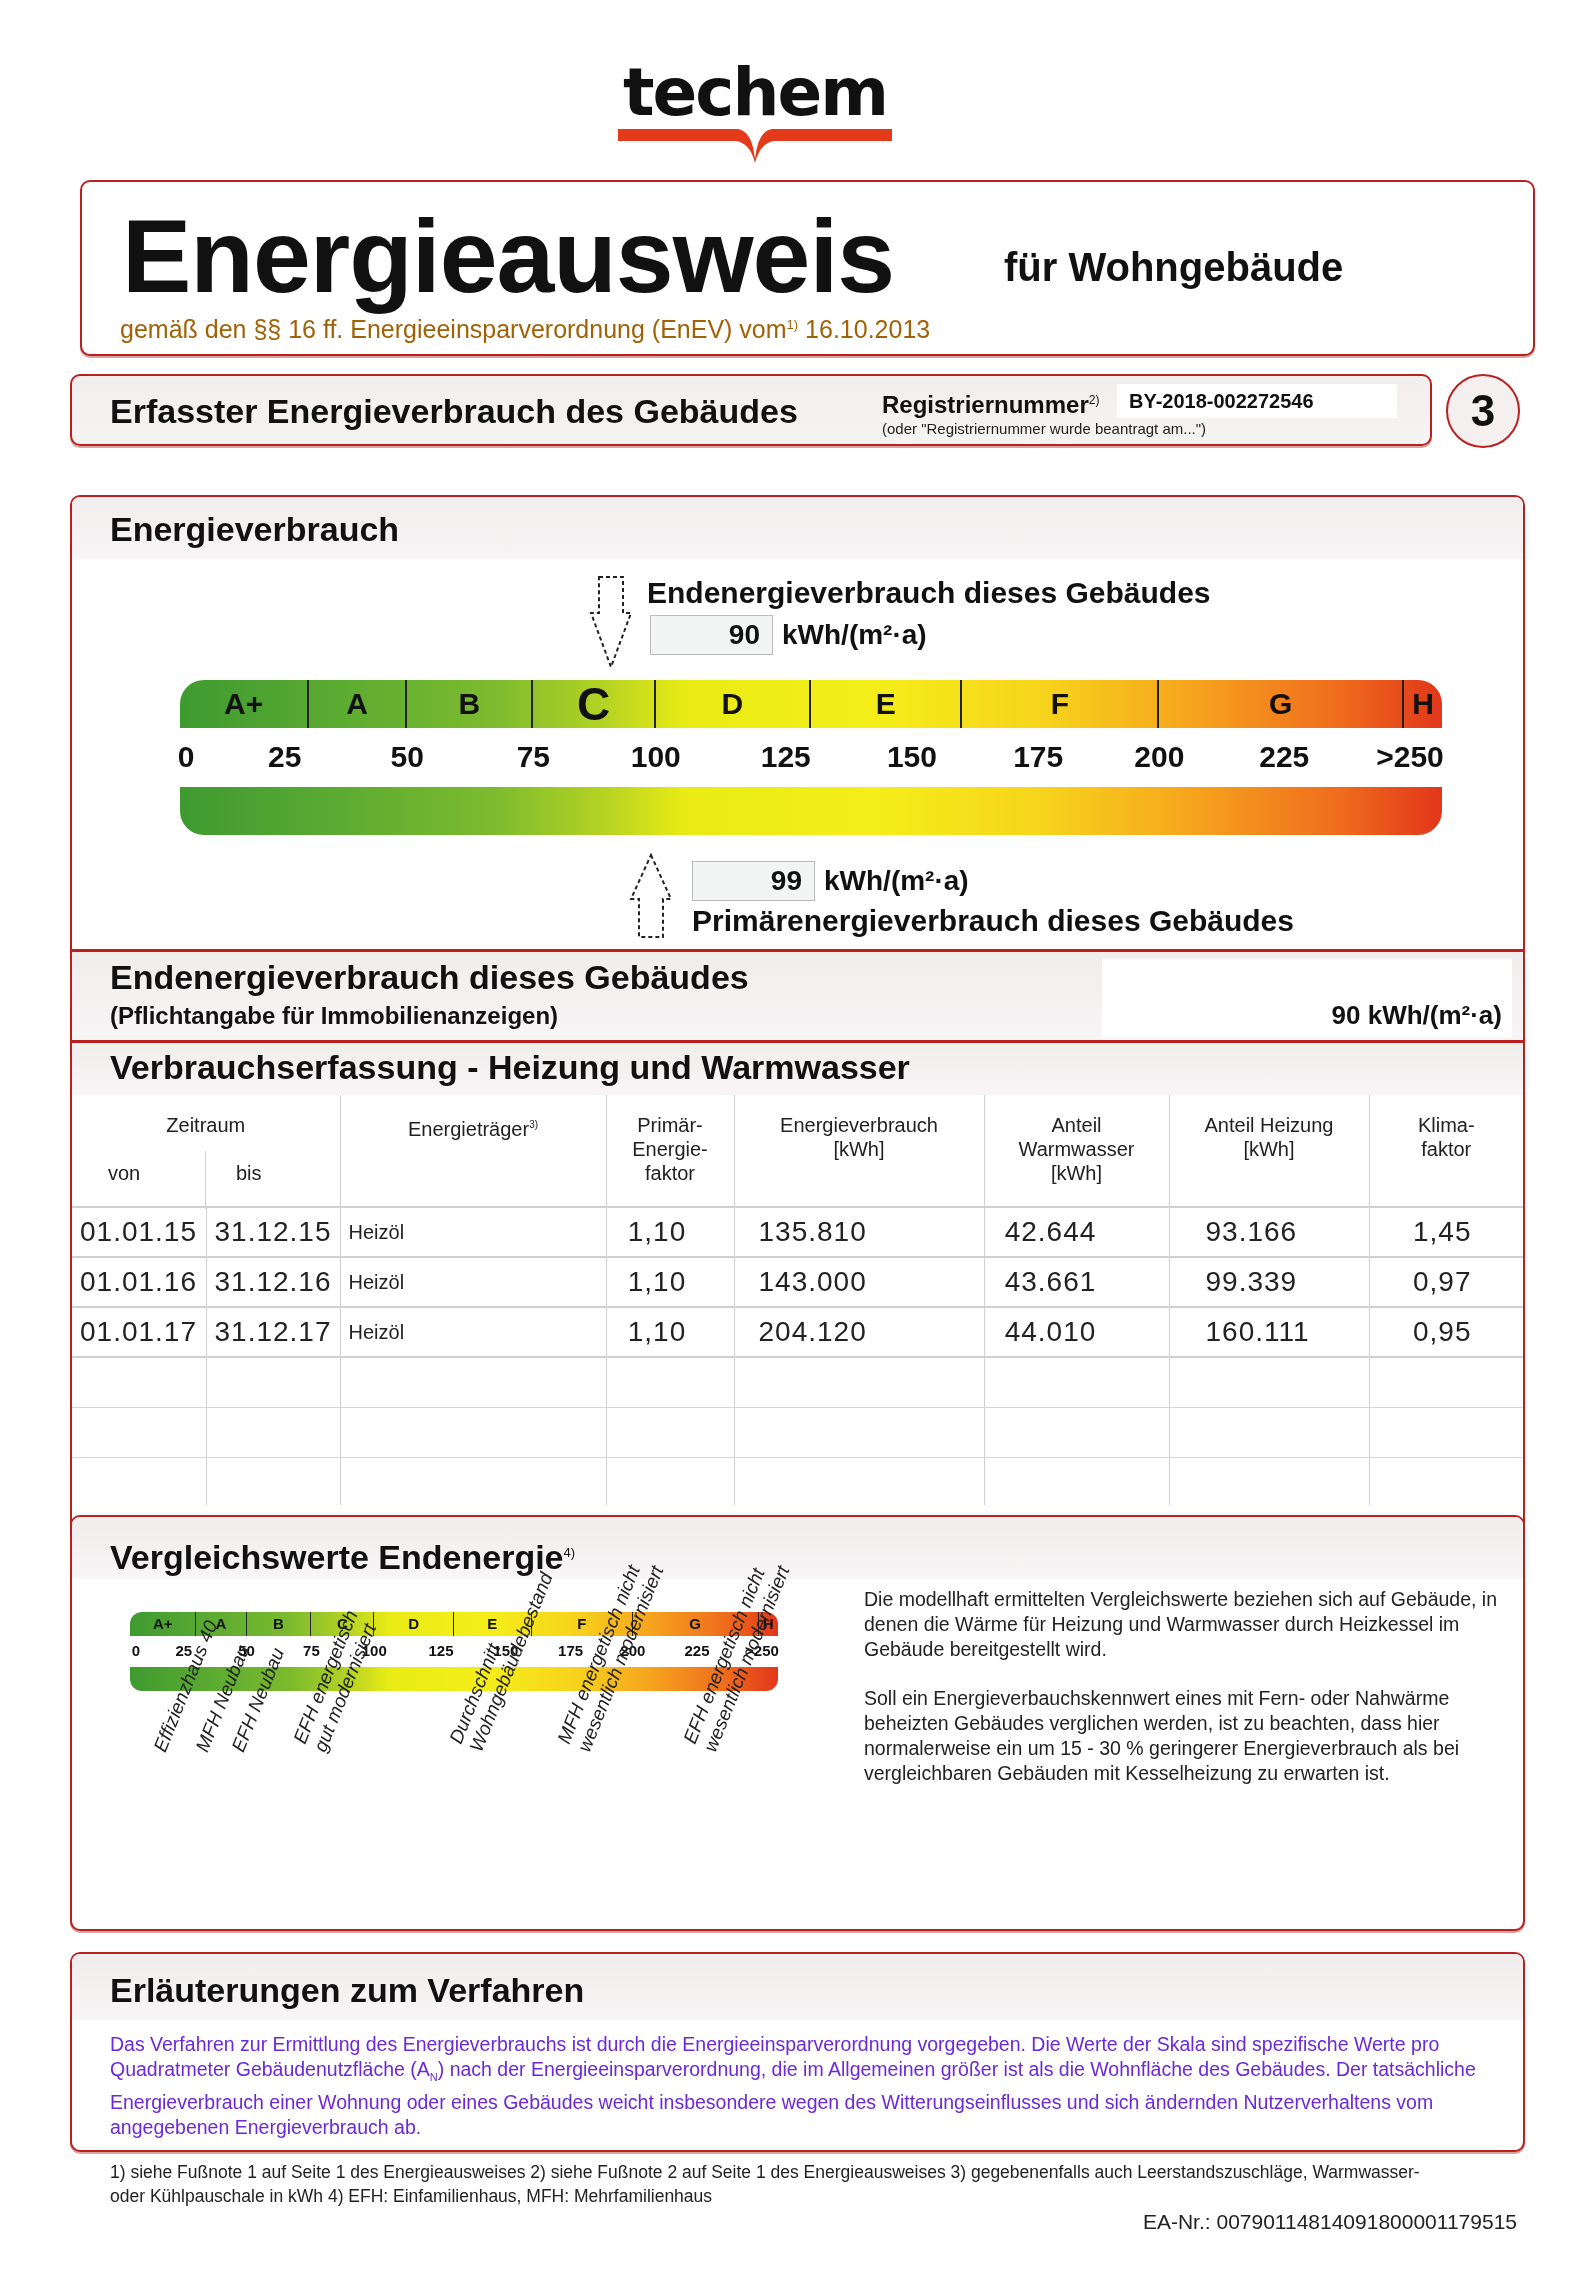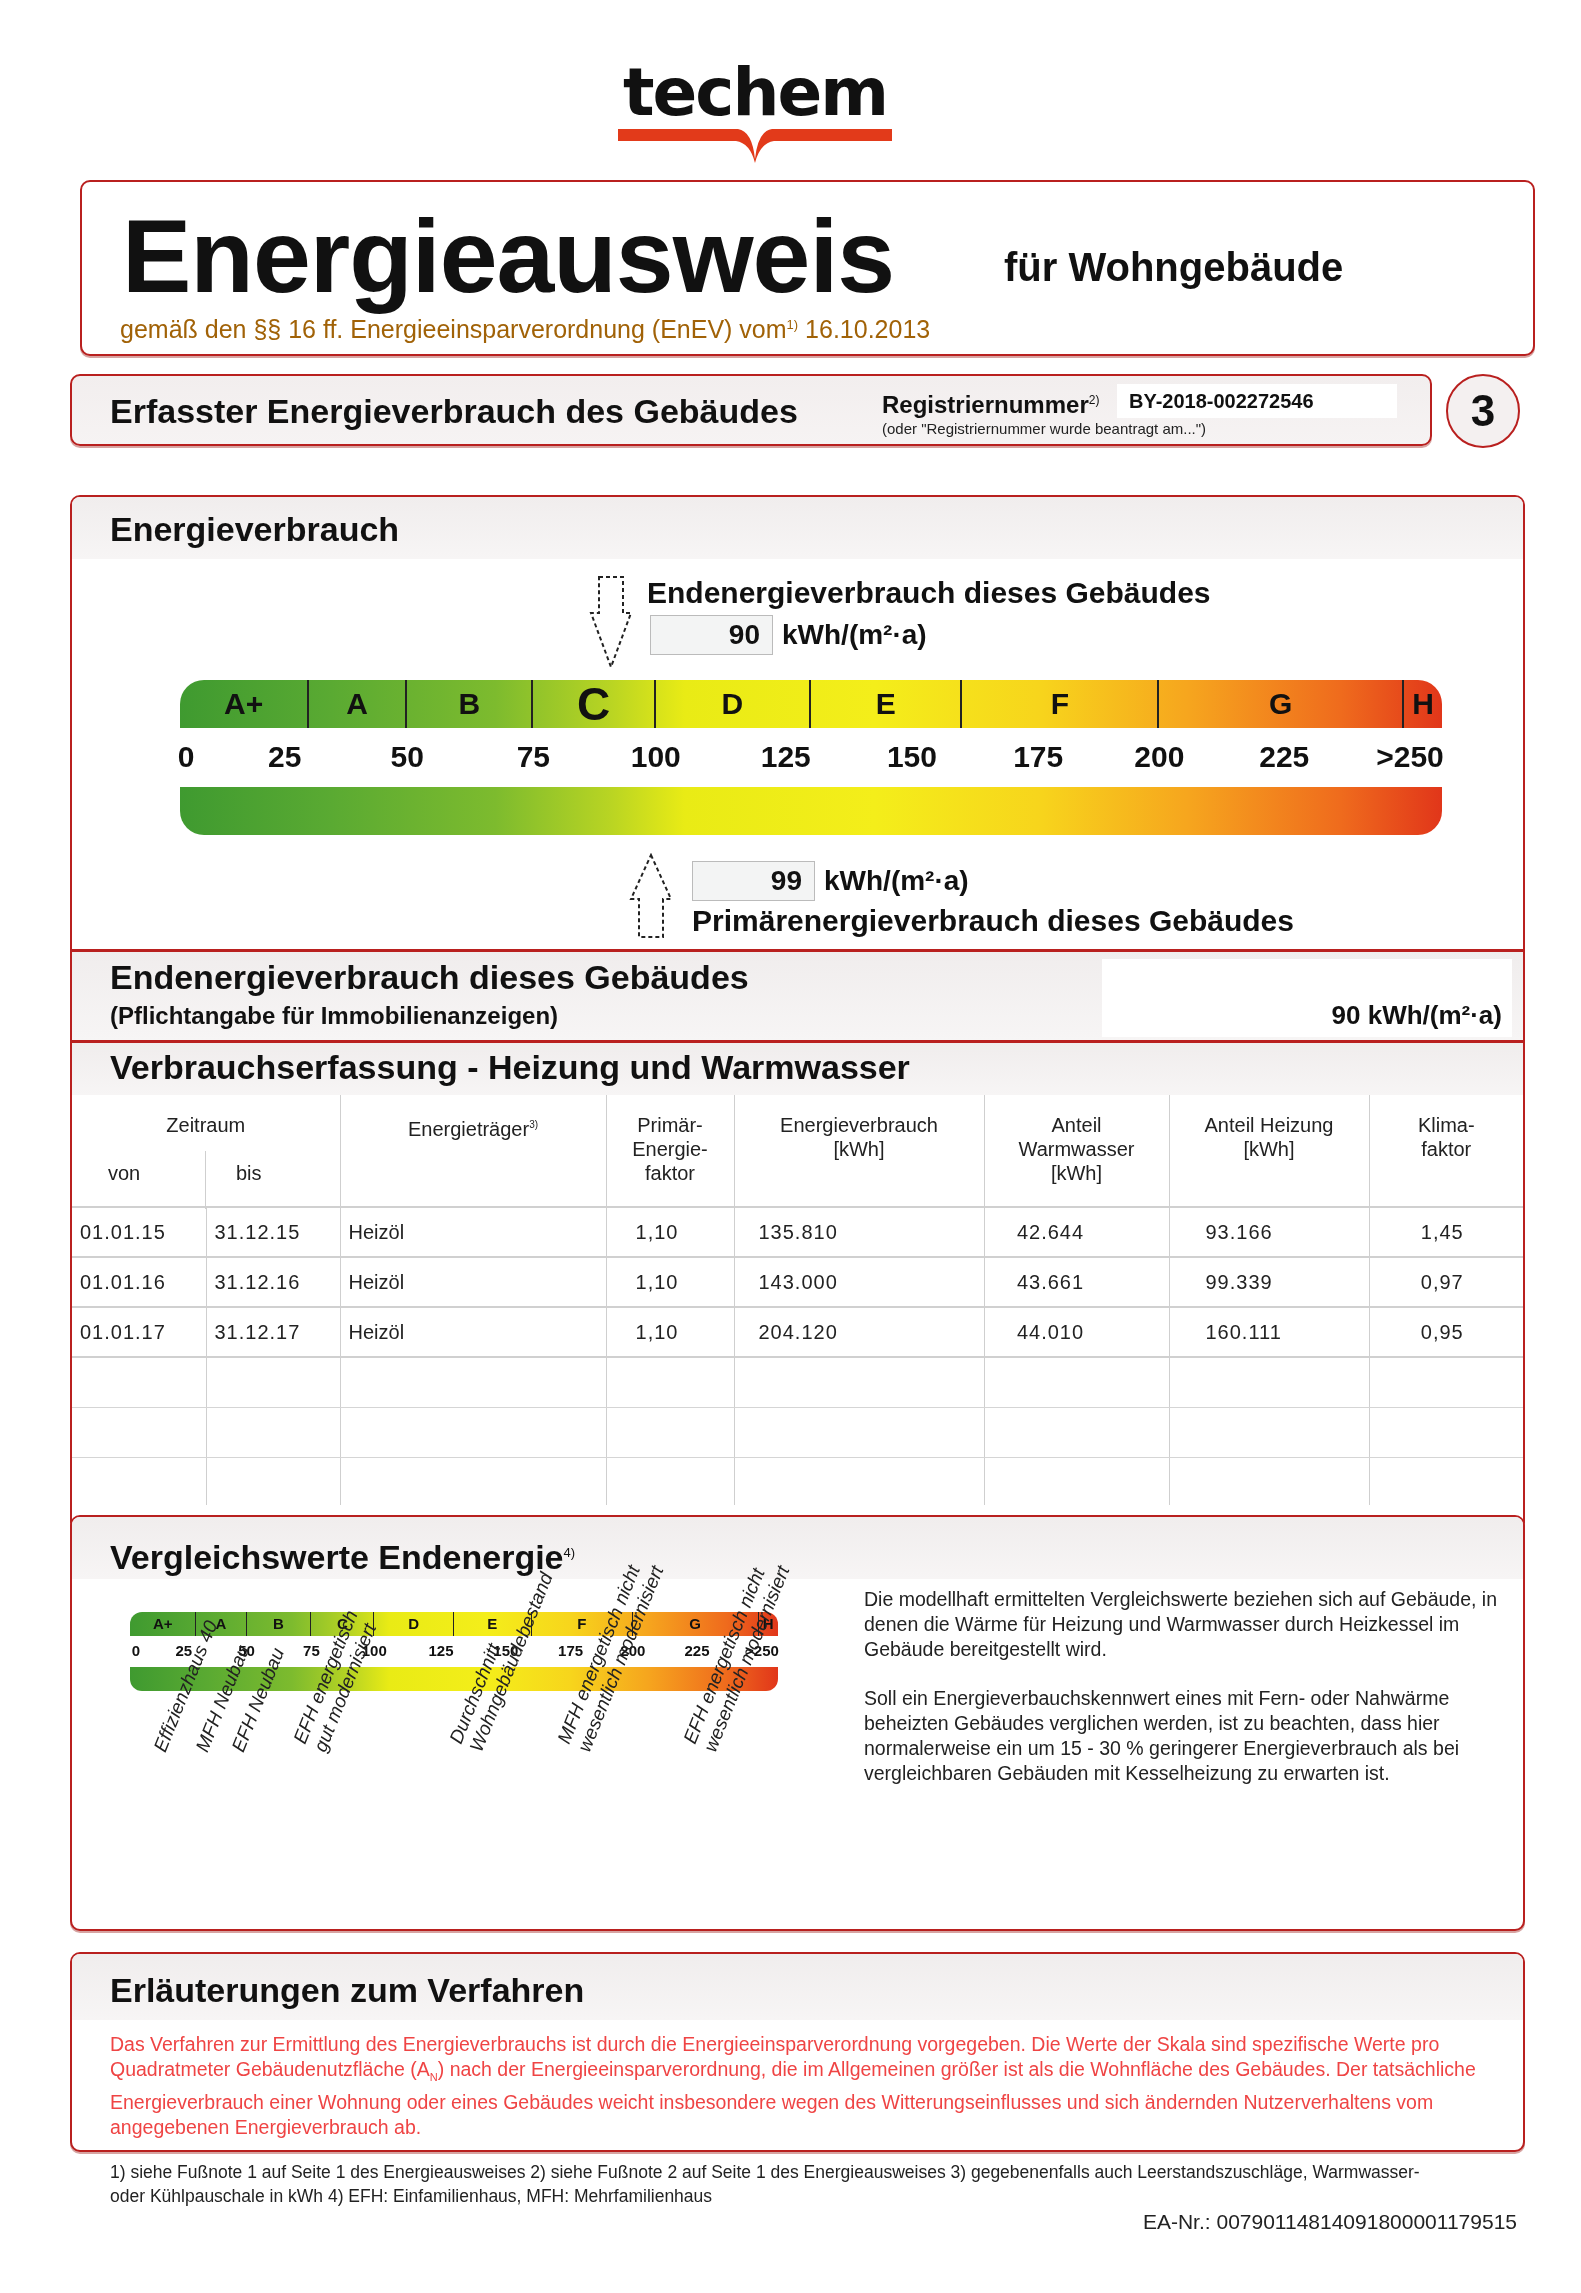--- a/index.html
+++ b/index.html
@@ -72,21 +72,21 @@
     text-align: right; padding-right: 10px; padding-top: 40px; font-weight: bold; font-size: 26px; line-height: 32px; }
 
   .vf-head { top: 546px; height: 52px; }
   .vf-title { position: absolute; left: 38px; top: 548px; font-weight: bold; font-size: 34px; line-height: 44px; }
 
   table.tbl { position: absolute; left: 0; top: 598px; width: 1451px; border-collapse: collapse; font-size: 21px; }
   table.tbl td, table.tbl th { border-right: 1px solid #cfcfcf; border-bottom: 2px solid #d0d0d0; font-weight: normal; color: #222; }
   table.tbl td:last-child, table.tbl th:last-child { border-right: none; }
   table.tbl th { vertical-align: top; font-size: 20px; line-height: 24px; padding-top: 18px; }
   table.tbl tr.hdr th { height: 112px; }
-  table.tbl tr.data td { height: 50px; font-size: 20px; letter-spacing: 1px; }
+  table.tbl tr.data td { height: 50px; font-size: 28px; letter-spacing: 1px; }
   table.tbl tr.empty td { height: 50px; border-bottom: 1px solid #d5d5d5; }
   table.tbl tr.empty:last-child td { border-bottom: none; height: 48px; }
   .c-r { text-align: center; padding-right: 8px; }
   .c-l { text-align: left; padding-left: 8px; }
   .c-c { text-align: center; }
 
   
   .vw-box { left: 70px; top: 1515px; width: 1455px; height: 416px; }
   .vw-head { top: 0; height: 62px; border-radius: 8px 8px 0 0; text-decoration: underline; }
   .vw-head span { top: 16px; font-size: 34px; line-height: 40px; }
@@ -100,21 +100,21 @@
   .mtick { position: absolute; top: 124px; font-weight: bold; font-size: 15px; line-height: 20px; transform: translateX(-50%); }
   .ref-label { position: absolute; font-style: italic; font-size: 19px; line-height: 22px; color: #222; white-space: nowrap;
     transform-origin: left bottom; transform: rotate(-68deg); }
   .vw-text { position: absolute; left: 792px; top: 70px; width: 640px; font-size: 19.5px; line-height: 25px; color: #222; }
   .vw-text p { margin-bottom: 24px; }
 
   
   .er-box { left: 70px; top: 1952px; width: 1455px; height: 200px; }
   .er-head { top: 0; height: 66px; border-radius: 8px 8px 0 0; }
   .er-head span { top: 16px; font-size: 34px; line-height: 40px; }
-  .er-text { position: absolute; left: 38px; top: 78px; width: 1380px; font-size: 19.5px; line-height: 25px; color: #ef4444; }
+  .er-text { position: absolute; left: 38px; top: 78px; width: 1380px; font-size: 19.5px; line-height: 25px; color: #6d28d9; }
   .er-text sub { font-size: 11px; }
 
   .footnotes { left: 110px; top: 2160px; width: 1340px; font-size: 17.5px; line-height: 24px; color: #222; }
   .ea-nr { left: 1000px; top: 2209px; width: 517px; text-align: right; font-size: 21px; line-height: 26px; color: #222; }
 </style>
 </head>
 <body>
 
 <div class="abs logo">
   <div class="logo-text">techem</div>

